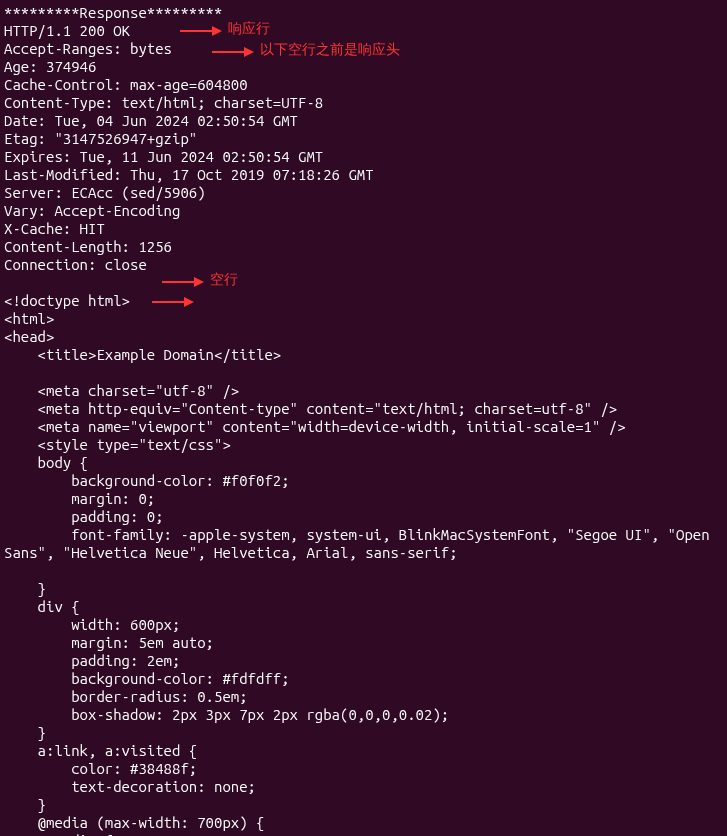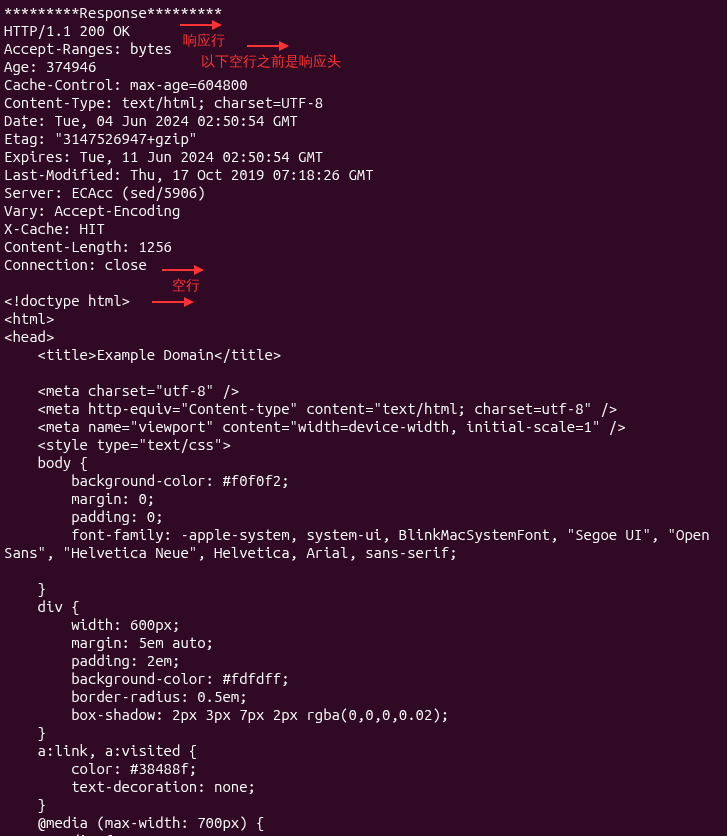--- a/index.html
+++ b/index.html
@@ -15,26 +15,25 @@
     }
     pre {
       margin: 0;
       font-family: inherit;
       white-space: pre-wrap;
       word-wrap: break-word;
     }
     .annotation {
       position: absolute;
       display: flex;
-      align-items: center;
+      align-items: flex-end;
       color: #ff3333;
       font-family: "Microsoft YaHei", sans-serif;
       font-size: 14px;
       z-index: 10;
-      flex-direction: column;
     }
     .arrow-svg {
       margin-right: 6px;
     }
     .container {
       position: relative;
     }
   </style>
 </head>
 <body>
@@ -87,28 +86,28 @@
     @media (max-width: 700px) {
         div {</pre>
   <div id="annotations-layer">
       <div class="annotation" style="top: 15px; left: 176px;">
         <svg width="42" height="12" class="arrow-svg">
           <line x1="0" y1="6" x2="32" y2="6" stroke="#ff3333" stroke-width="2"></line>
           <polygon points="32,1 42,6 32,11" fill="#ff3333"></polygon>
         </svg>
         <span>响应行</span>
       </div>
-      <div class="annotation" style="top: 36px; left: 197px;">
+      <div class="annotation" style="top: 36px; left: 208px;">
         <svg width="42" height="12" class="arrow-svg">
           <line x1="0" y1="6" x2="32" y2="6" stroke="#ff3333" stroke-width="2"></line>
           <polygon points="32,1 42,6 32,11" fill="#ff3333"></polygon>
         </svg>
         <span>以下空行之前是响应头</span>
       </div>
-      <div class="annotation" style="top: 260px; left: 158px;">
+      <div class="annotation" style="top: 266px; left: 158px;">
         <svg width="42" height="12" class="arrow-svg">
           <line x1="0" y1="6" x2="32" y2="6" stroke="#ff3333" stroke-width="2"></line>
           <polygon points="32,1 42,6 32,11" fill="#ff3333"></polygon>
         </svg>
         <span>空行</span>
       </div>
       <div class="annotation" style="top: 292px; left: 148px;">
         <svg width="42" height="12" class="arrow-svg">
           <line x1="0" y1="6" x2="32" y2="6" stroke="#ff3333" stroke-width="2"></line>
           <polygon points="32,1 42,6 32,11" fill="#ff3333"></polygon>

